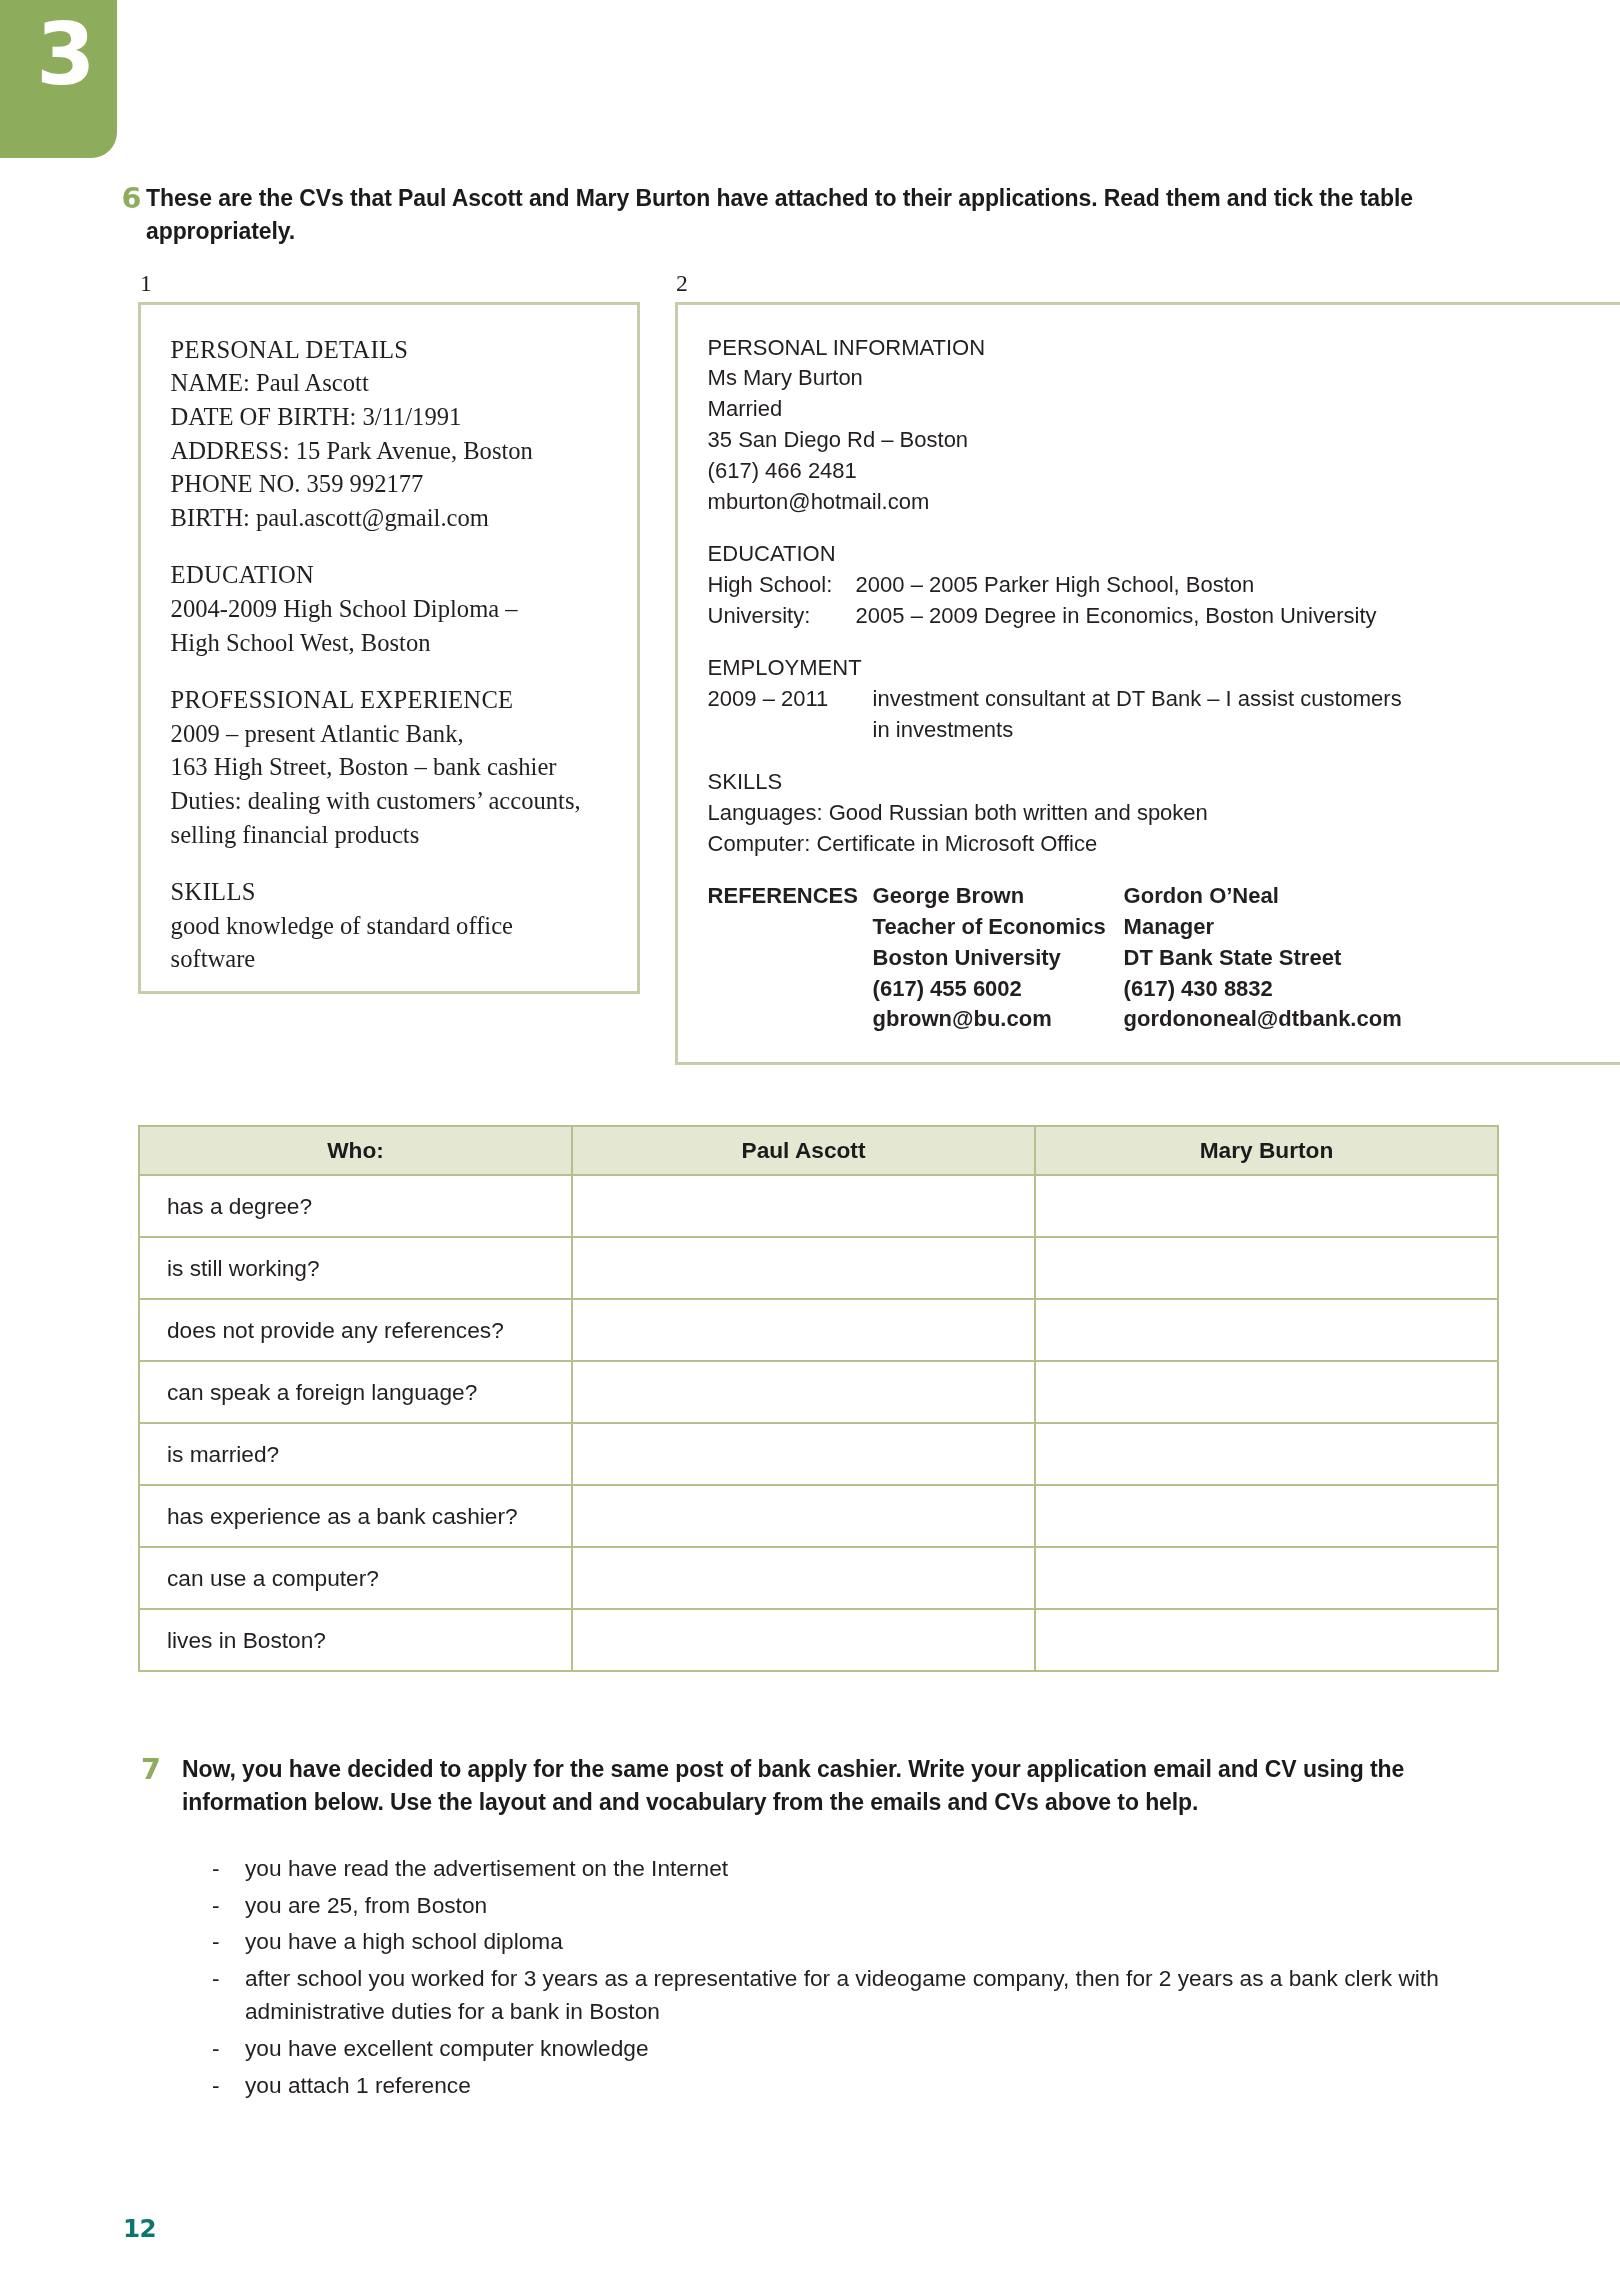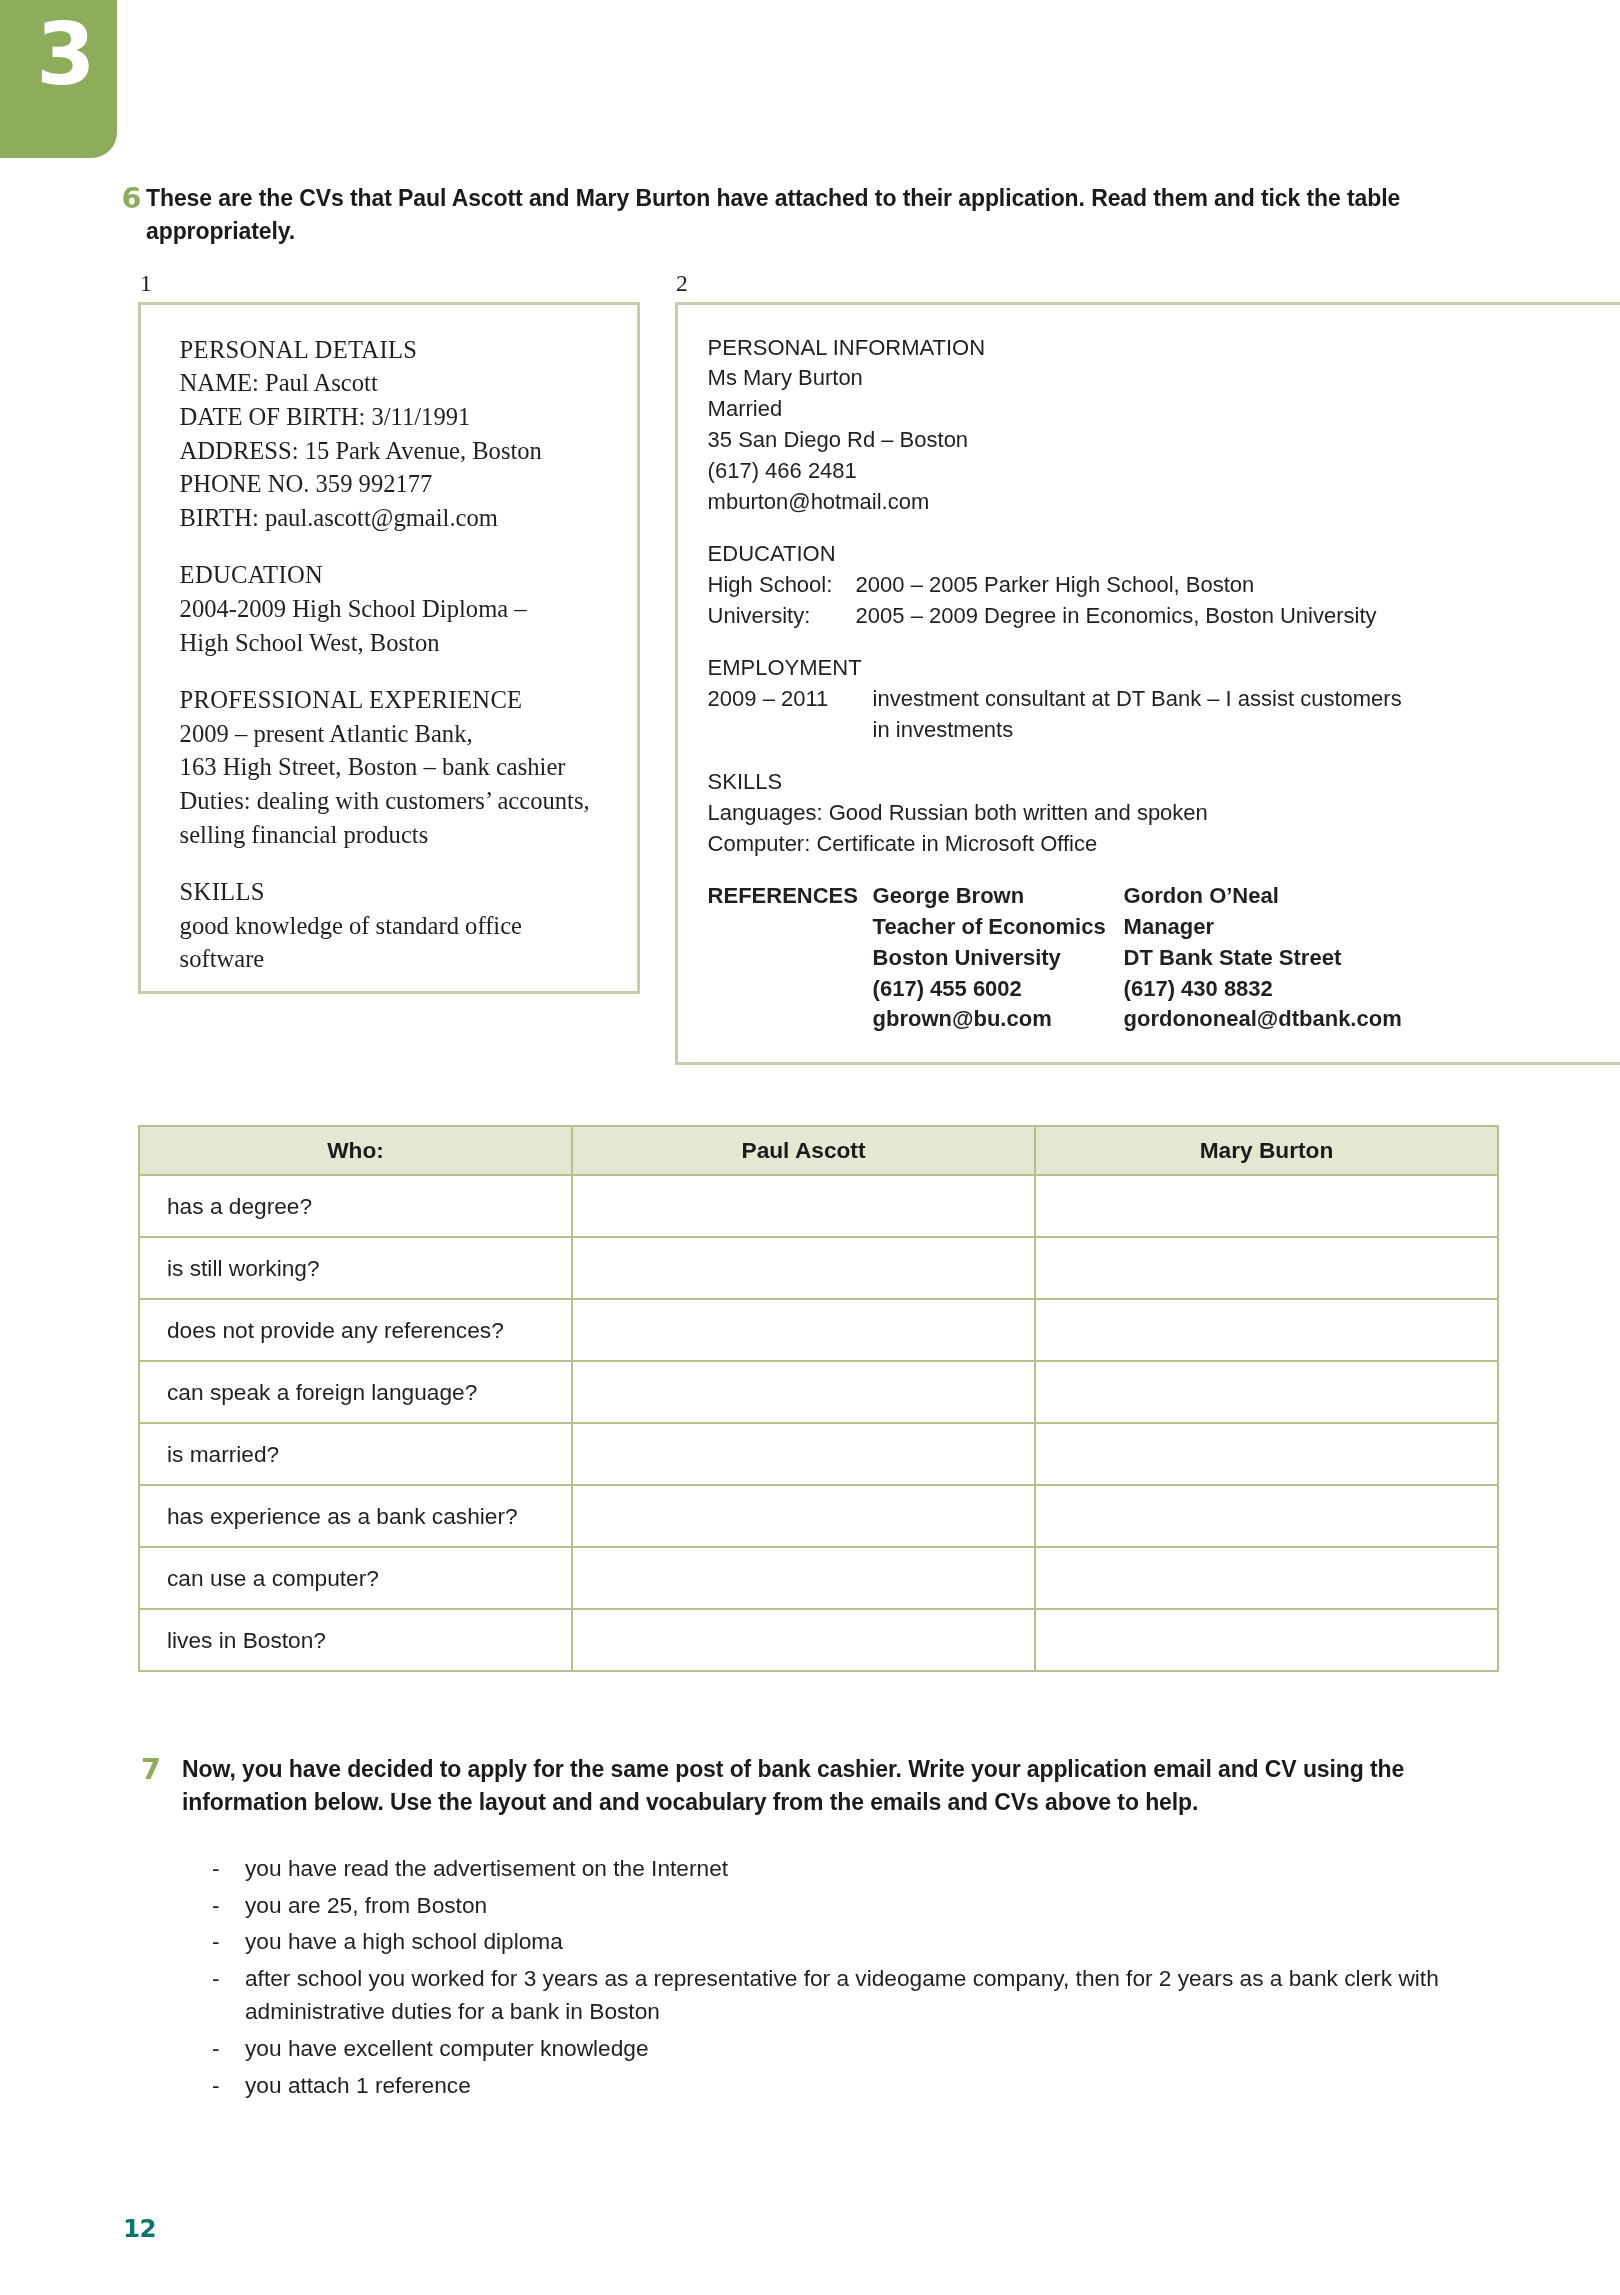--- a/index.html
+++ b/index.html
@@ -86,21 +86,21 @@
 
   .cv-inner { padding: 27.6px 25.6px 11.8px 29.6px; }
 
   
   .cv-serif {
     font-family: "Liberation Serif", serif;
     font-size: 24.6px;
     line-height: 1.37;
     color: #231f20;
   }
-  .cv-serif .blk { margin-bottom: 23.6px; margin-left: 9px; }
+  .cv-serif .blk { margin-bottom: 23.6px; }
   .cv-serif .blk:last-child { margin-bottom: 0; }
   .cv-serif .hd { letter-spacing: 0.3px; }
 
   
   .cv-sans {
     font-family: "Liberation Sans", sans-serif;
     font-size: 22px;
     line-height: 1.40;
     color: #231f20;
   }
@@ -183,21 +183,21 @@
 </style>
 </head>
 <body>
 
 <div class="chapter-tab">
   <span class="num">3</span>
 </div>
 
 <div class="exercise" id="ex6">
   <span class="ex-num">6</span>
-  <div class="ex-text">These are the CVs that Paul Ascott and Mary Burton have attached to their application. Read them and tick the table appropriately.</div>
+  <div class="ex-text">These are the CVs that Paul Ascott and Mary Burton have attached to their applications. Read them and tick the table appropriately.</div>
 </div>
 
 <div class="box-label" id="label-1">1</div>
 <div class="box-label" id="label-2">2</div>
 
 <div class="cv-box" id="cv-left">
   <div class="cv-inner cv-serif">
     <div class="blk">
       <div class="hd">PERSONAL DETAILS</div>
       <div>NAME: Paul Ascott</div>

